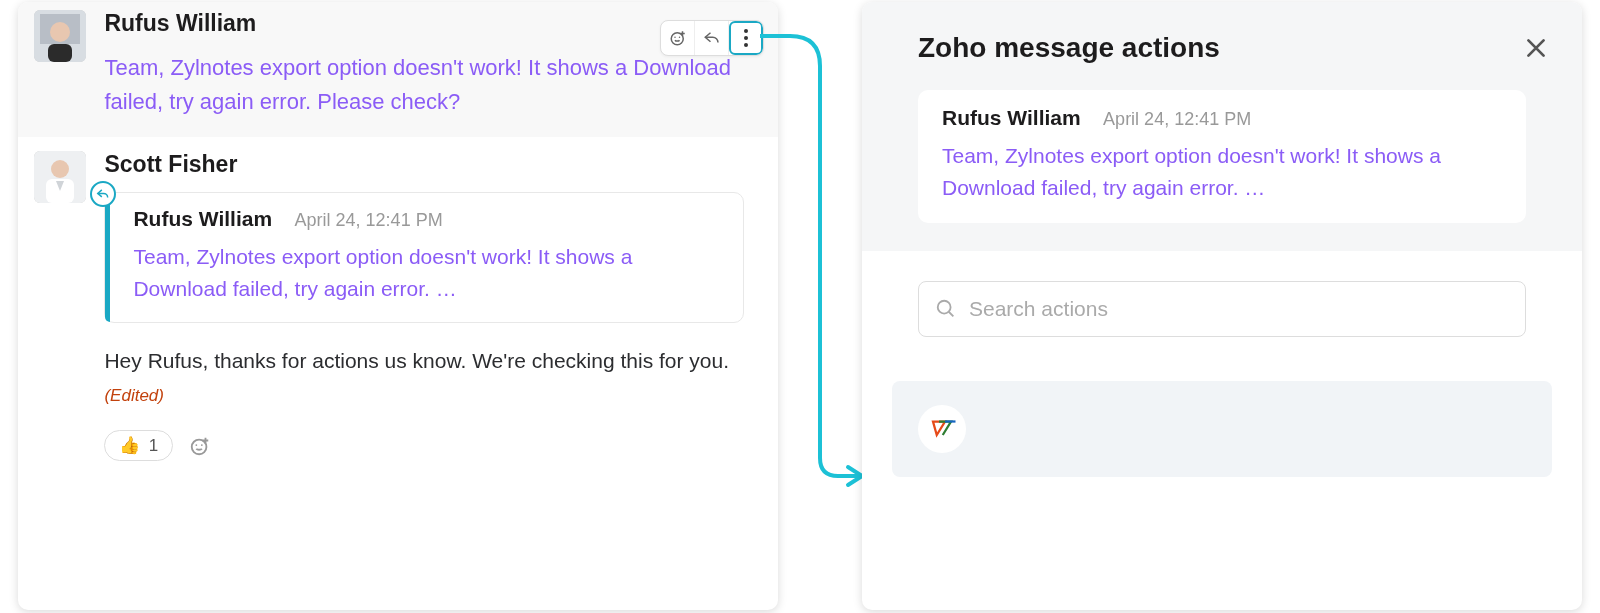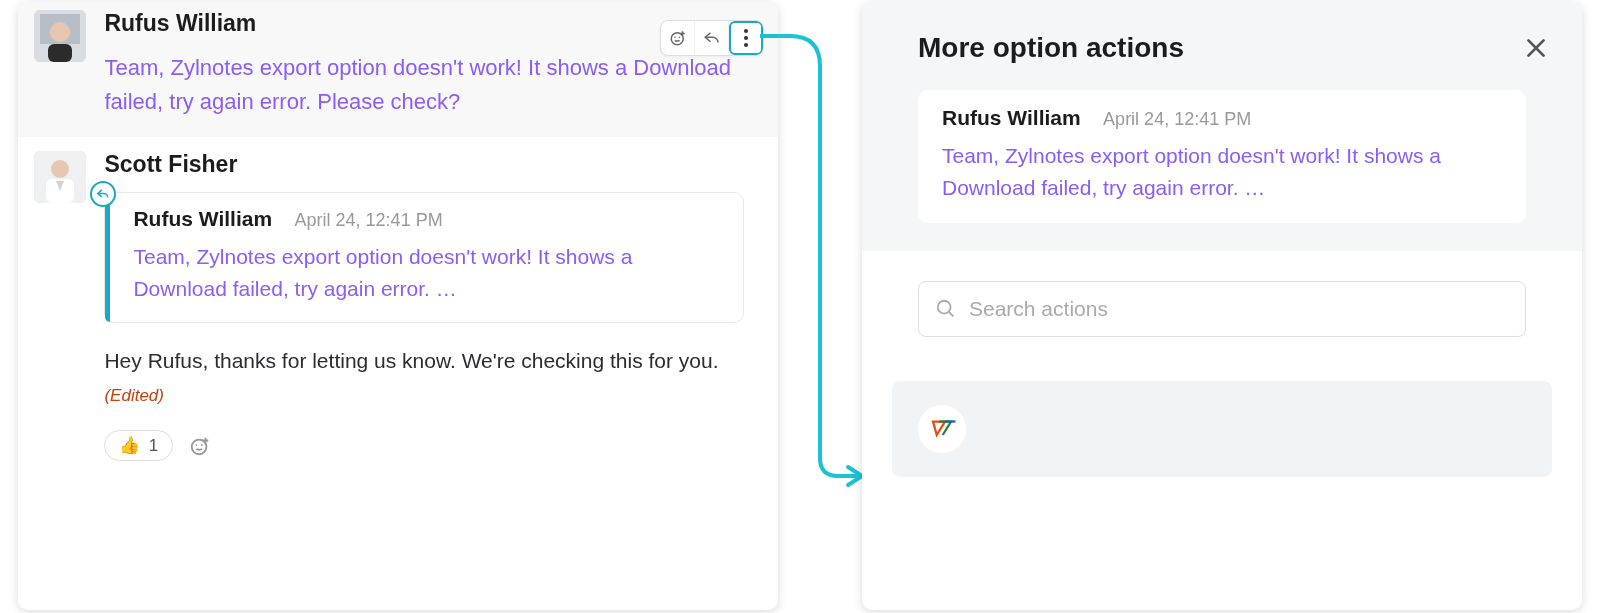--- a/index.html
+++ b/index.html
@@ -273,21 +273,21 @@
               <path d="M10 5l-7 6 7 6"></path>
               <path d="M3 11h10a7 7 0 017 7"></path>
             </svg>
         </div>
         <span class="author">Rufus William</span>
         <span class="ts">April 24, 12:41 PM</span>
         <div class="msg-text">Team, Zylnotes export option doesn't work! It shows a Download failed, try again error. …</div>
       </div>
 
       <div class="reply-text">
-        <span>Hey Rufus, thanks for letting us know. We're checking this for you. </span>
+        <span>Hey Rufus, thanks for actions us know. We're checking this for you. </span>
         <span class="edited">(Edited)</span>
       </div>
 
       <div class="reactions">
         <div class="reaction-pill">
           <span>👍</span>
           <span>1</span>
         </div>
         <div class="add-reaction">
           <svg width="22" height="22" viewBox="0 0 24 24" fill="none" stroke="#999" stroke-width="2">
@@ -303,21 +303,21 @@
   </div>
 </div>
 
 <svg class="arrow-svg" viewBox="0 0 150 470">
   <path d="M20 8 H50 Q80 8 80 38 V430 Q80 448 98 448 H122" fill="none" stroke="#1cc1d6" stroke-width="4"></path>
   <path d="M122 448 l-14 -9 M122 448 l-14 9" fill="none" stroke="#1cc1d6" stroke-width="4" stroke-linecap="round"></path>
 </svg>
 
 <div class="right-panel">
   <div class="rp-header">
-    <div class="rp-title">More option actions</div>
+    <div class="rp-title">Zoho message actions</div>
     <div class="rp-close">
       <svg viewBox="0 0 24 24">
           <path d="M5 5l14 14M19 5L5 19" stroke="#555" stroke-width="2.5" stroke-linecap="round"></path>
         </svg>
     </div>
 
     <div class="rp-quote">
       <span class="author">Rufus William</span>
       <span class="ts">April 24, 12:41 PM</span>
       <div class="msg-text">Team, Zylnotes export option doesn't work! It shows a Download failed, try again error. …</div>

